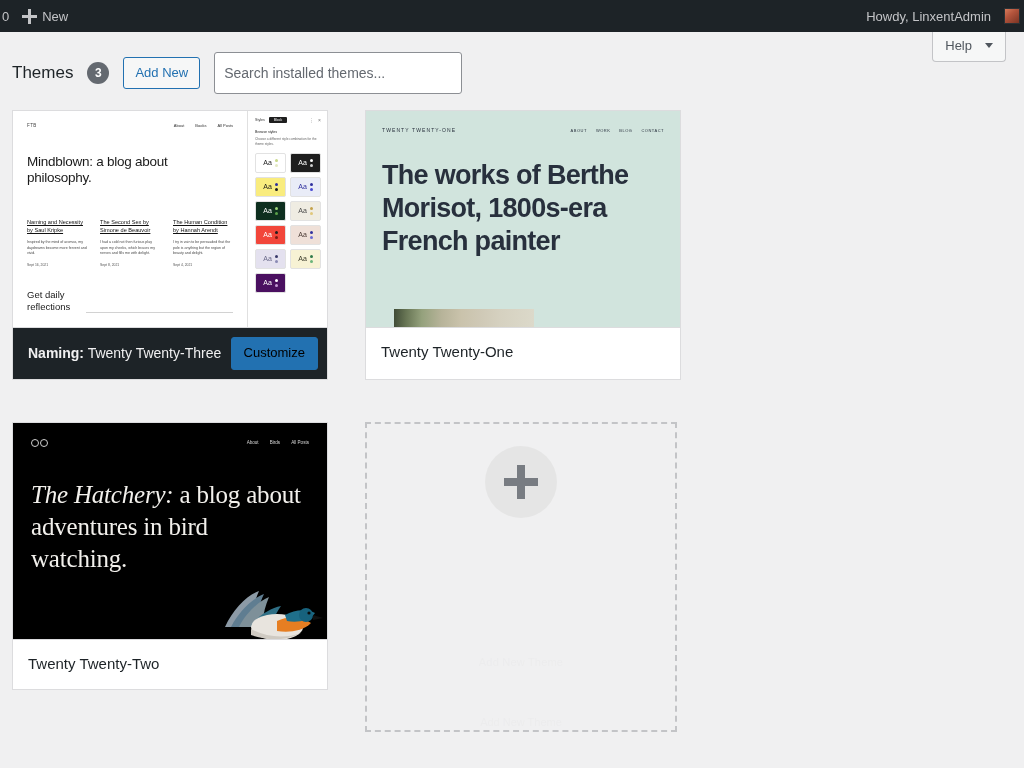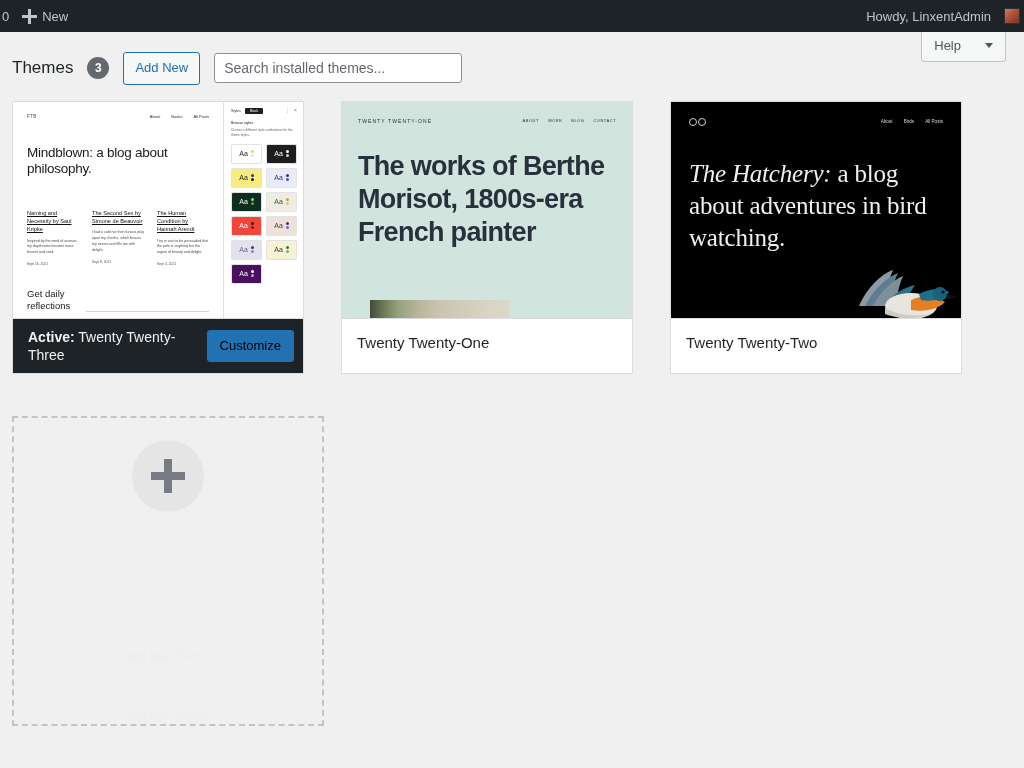--- a/index.html
+++ b/index.html
@@ -43,21 +43,21 @@
     border: 1px solid #2b3236; flex: 0 0 auto;
   }
 
   
   #helptab {
     position: absolute; right: 18px; top: 32px;
     background: #f6f7f7; border: 1px solid #c3c4c7; border-top: none;
     border-radius: 0 0 4px 4px;
     font-size: 13px; color: #50575e;
     padding: 6px 12px 7px 12px;
-    display: flex; align-items: center; gap: 24px;
+    display: flex; align-items: center; gap: 13px;
     line-height: 1.2;
   }
   .caret-down {
     width: 0; height: 0; border-left: 4px solid transparent;
     border-right: 4px solid transparent; border-top: 5px solid #50575e;
   }
 
   
   #wrap { padding: 0 12px; position: relative; }
   #pagehead {
@@ -74,35 +74,35 @@
     background: #646970; color: #fff;
     border-radius: 11px; font-size: 12px; font-weight: 600;
   }
   #add-new {
     font-size: 13px; color: #2271b1;
     background: #f6f7f7; border: 1px solid #2271b1;
     border-radius: 3px; padding: 5px 11px;
     cursor: pointer; line-height: 1.6;
   }
   #theme-search {
-    width: 248px; height: 30px;
+    width: 248px; height: 42px;
     border: 1px solid #8c8f94; border-radius: 3px;
     background: #fff; padding: 0 9px;
     font-size: 14px; color: #2c3338;
     font-family: "Liberation Sans", sans-serif;
   }
   #theme-search::placeholder { color: #646970; opacity: 1; }
 
   
   #themes {
     display: flex; flex-wrap: wrap; gap: 0 37px;
     padding-bottom: 20px;
   }
   .theme {
-    width: 292px; background: #fff;
+    width: 316px; background: #fff;
     border: 1px solid #dcdcde;
     margin-bottom: 42px; position: relative;
   }
   .screenshot {
     width: 100%; height: 217px; overflow: hidden;
     position: relative; background: #fff;
     border-bottom: 1px solid #dcdcde;
   }
   .theme-name-bar {
     padding: 14px 15px; font-size: 15px;
@@ -383,21 +383,21 @@
                     <i style="background: rgb(255, 255, 255);"></i>
                     <i style="background: rgb(196, 154, 212);"></i>
                   </span>
                 </div>
               </div>
           </div>
         </div>
       </div>
       <div class="theme-name-bar">
         <span class="active-label">
-          <b>Active:</b>
+          <b>Naming:</b>
           <span>Twenty Twenty-Three</span>
         </span>
         <button class="customize-btn">Customize</button>
       </div>
     </div>
 
     <div class="theme">
       <div class="screenshot">
         <div class="tt1">
           <div class="tt1-top">

